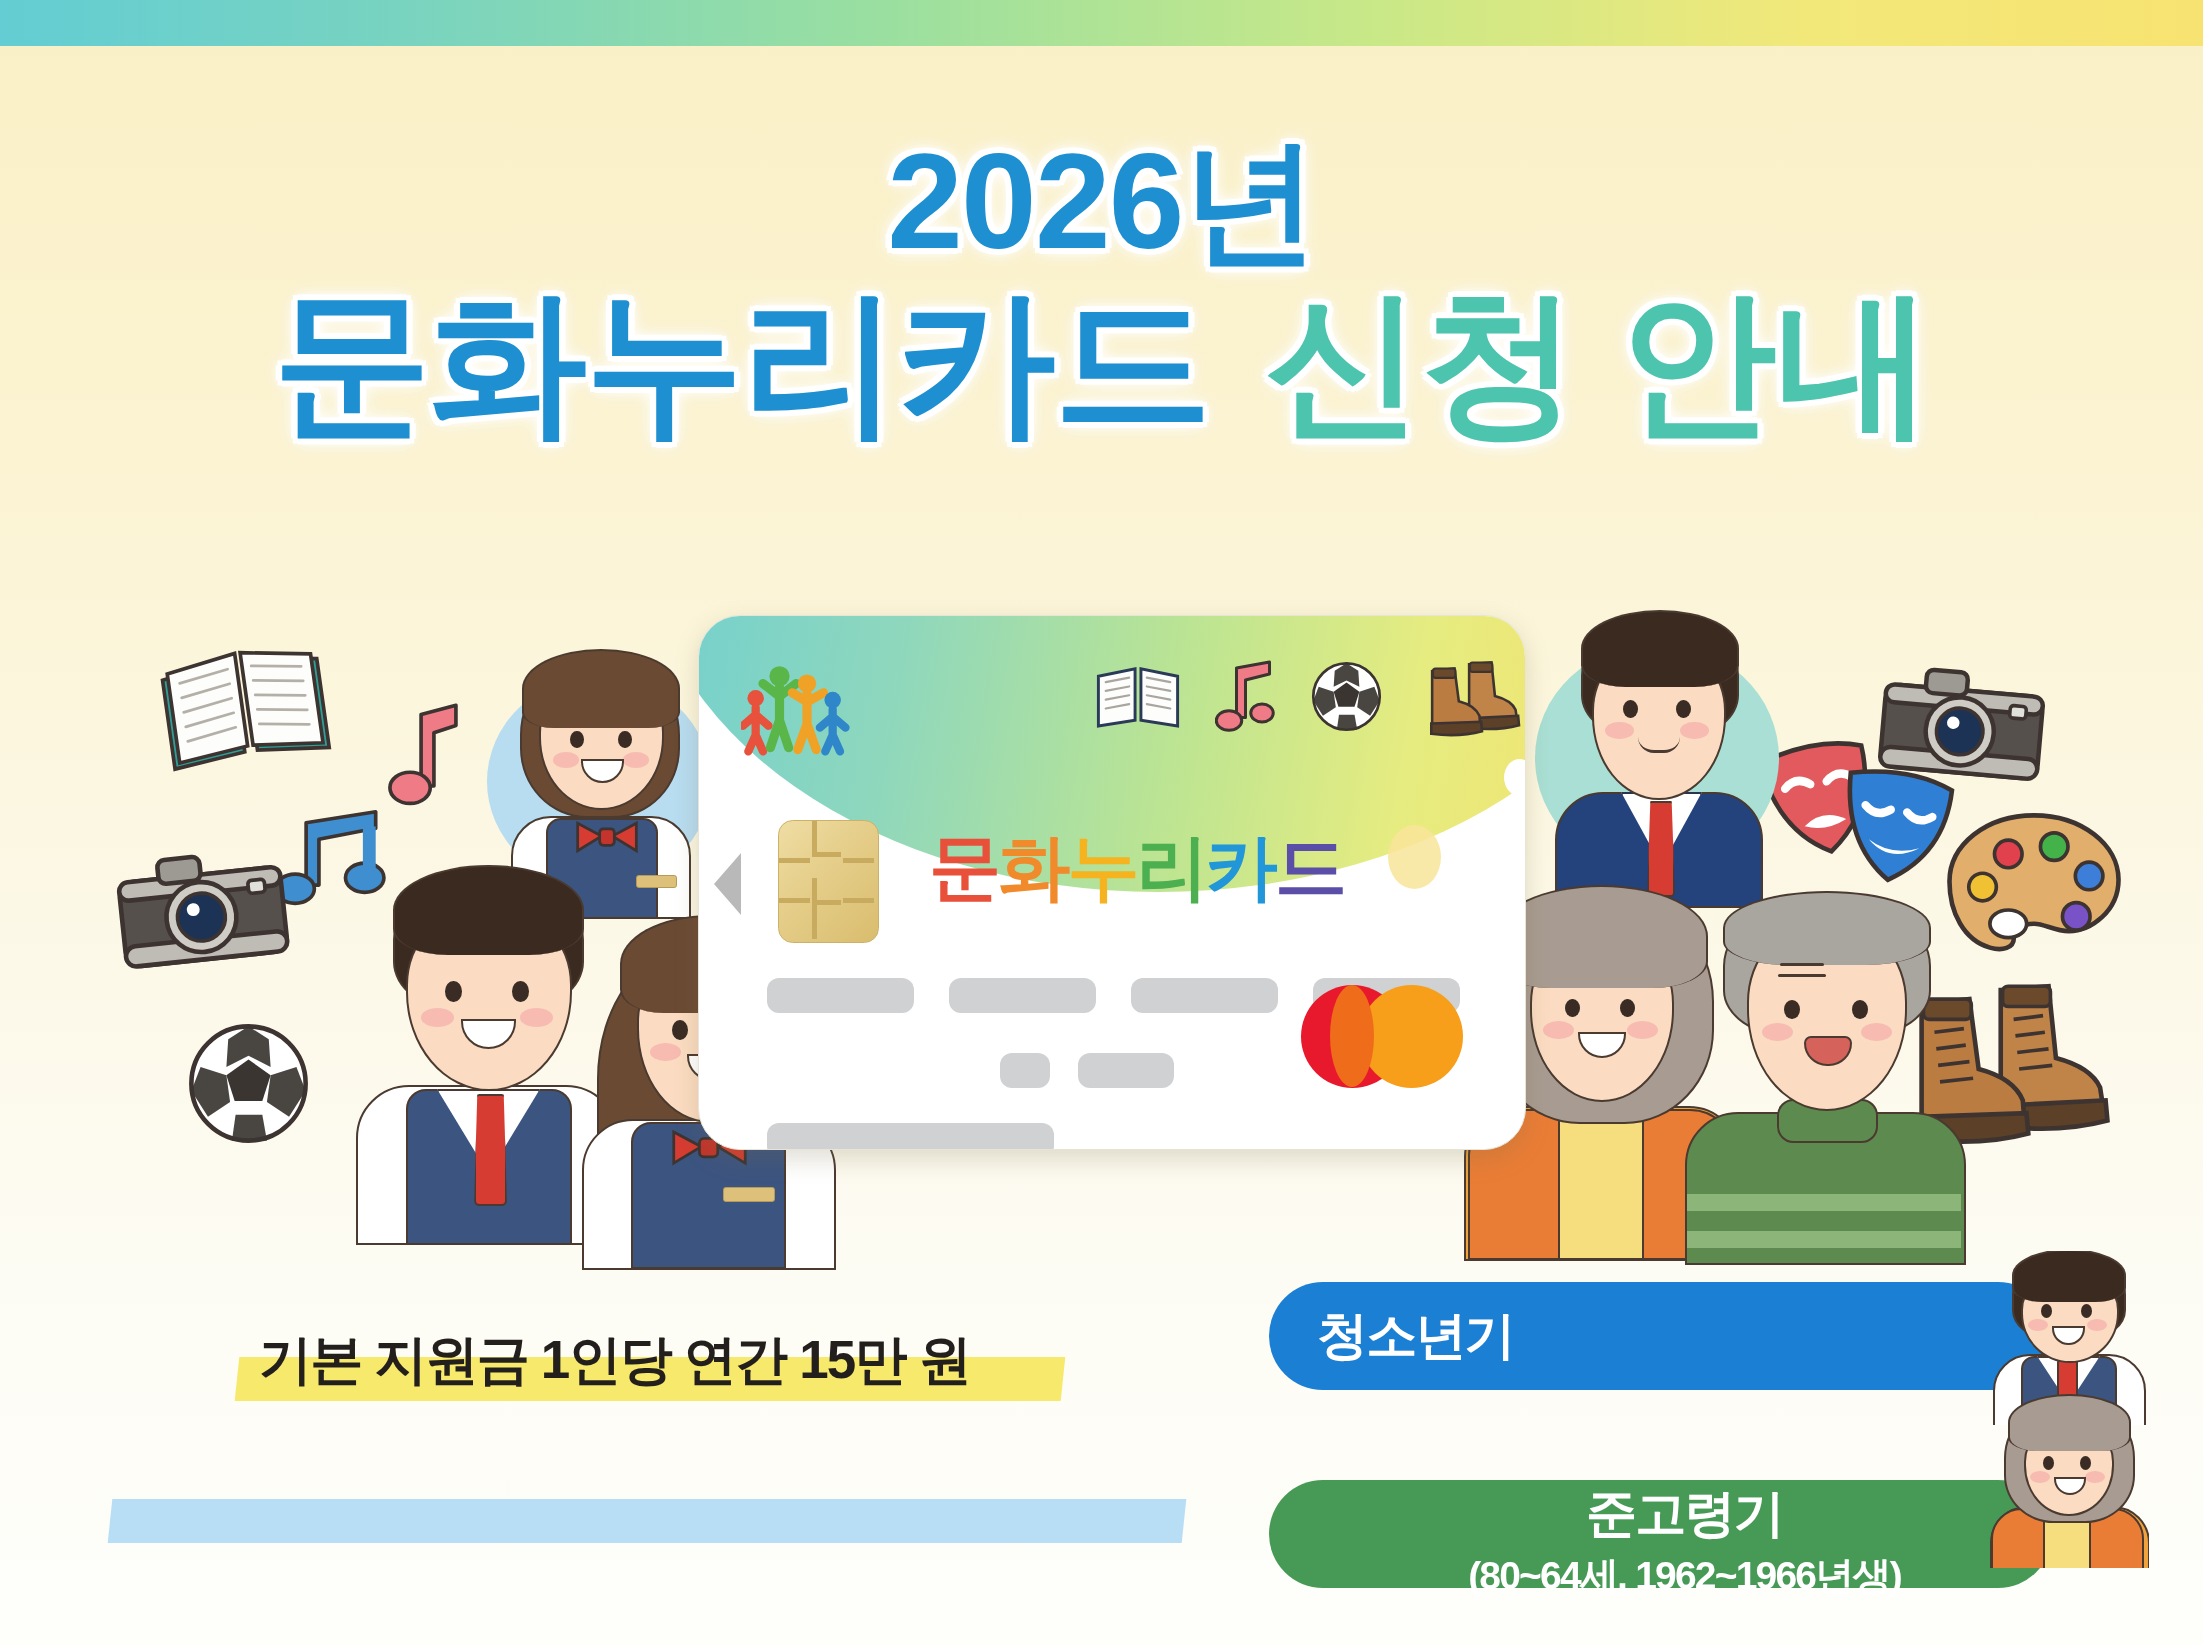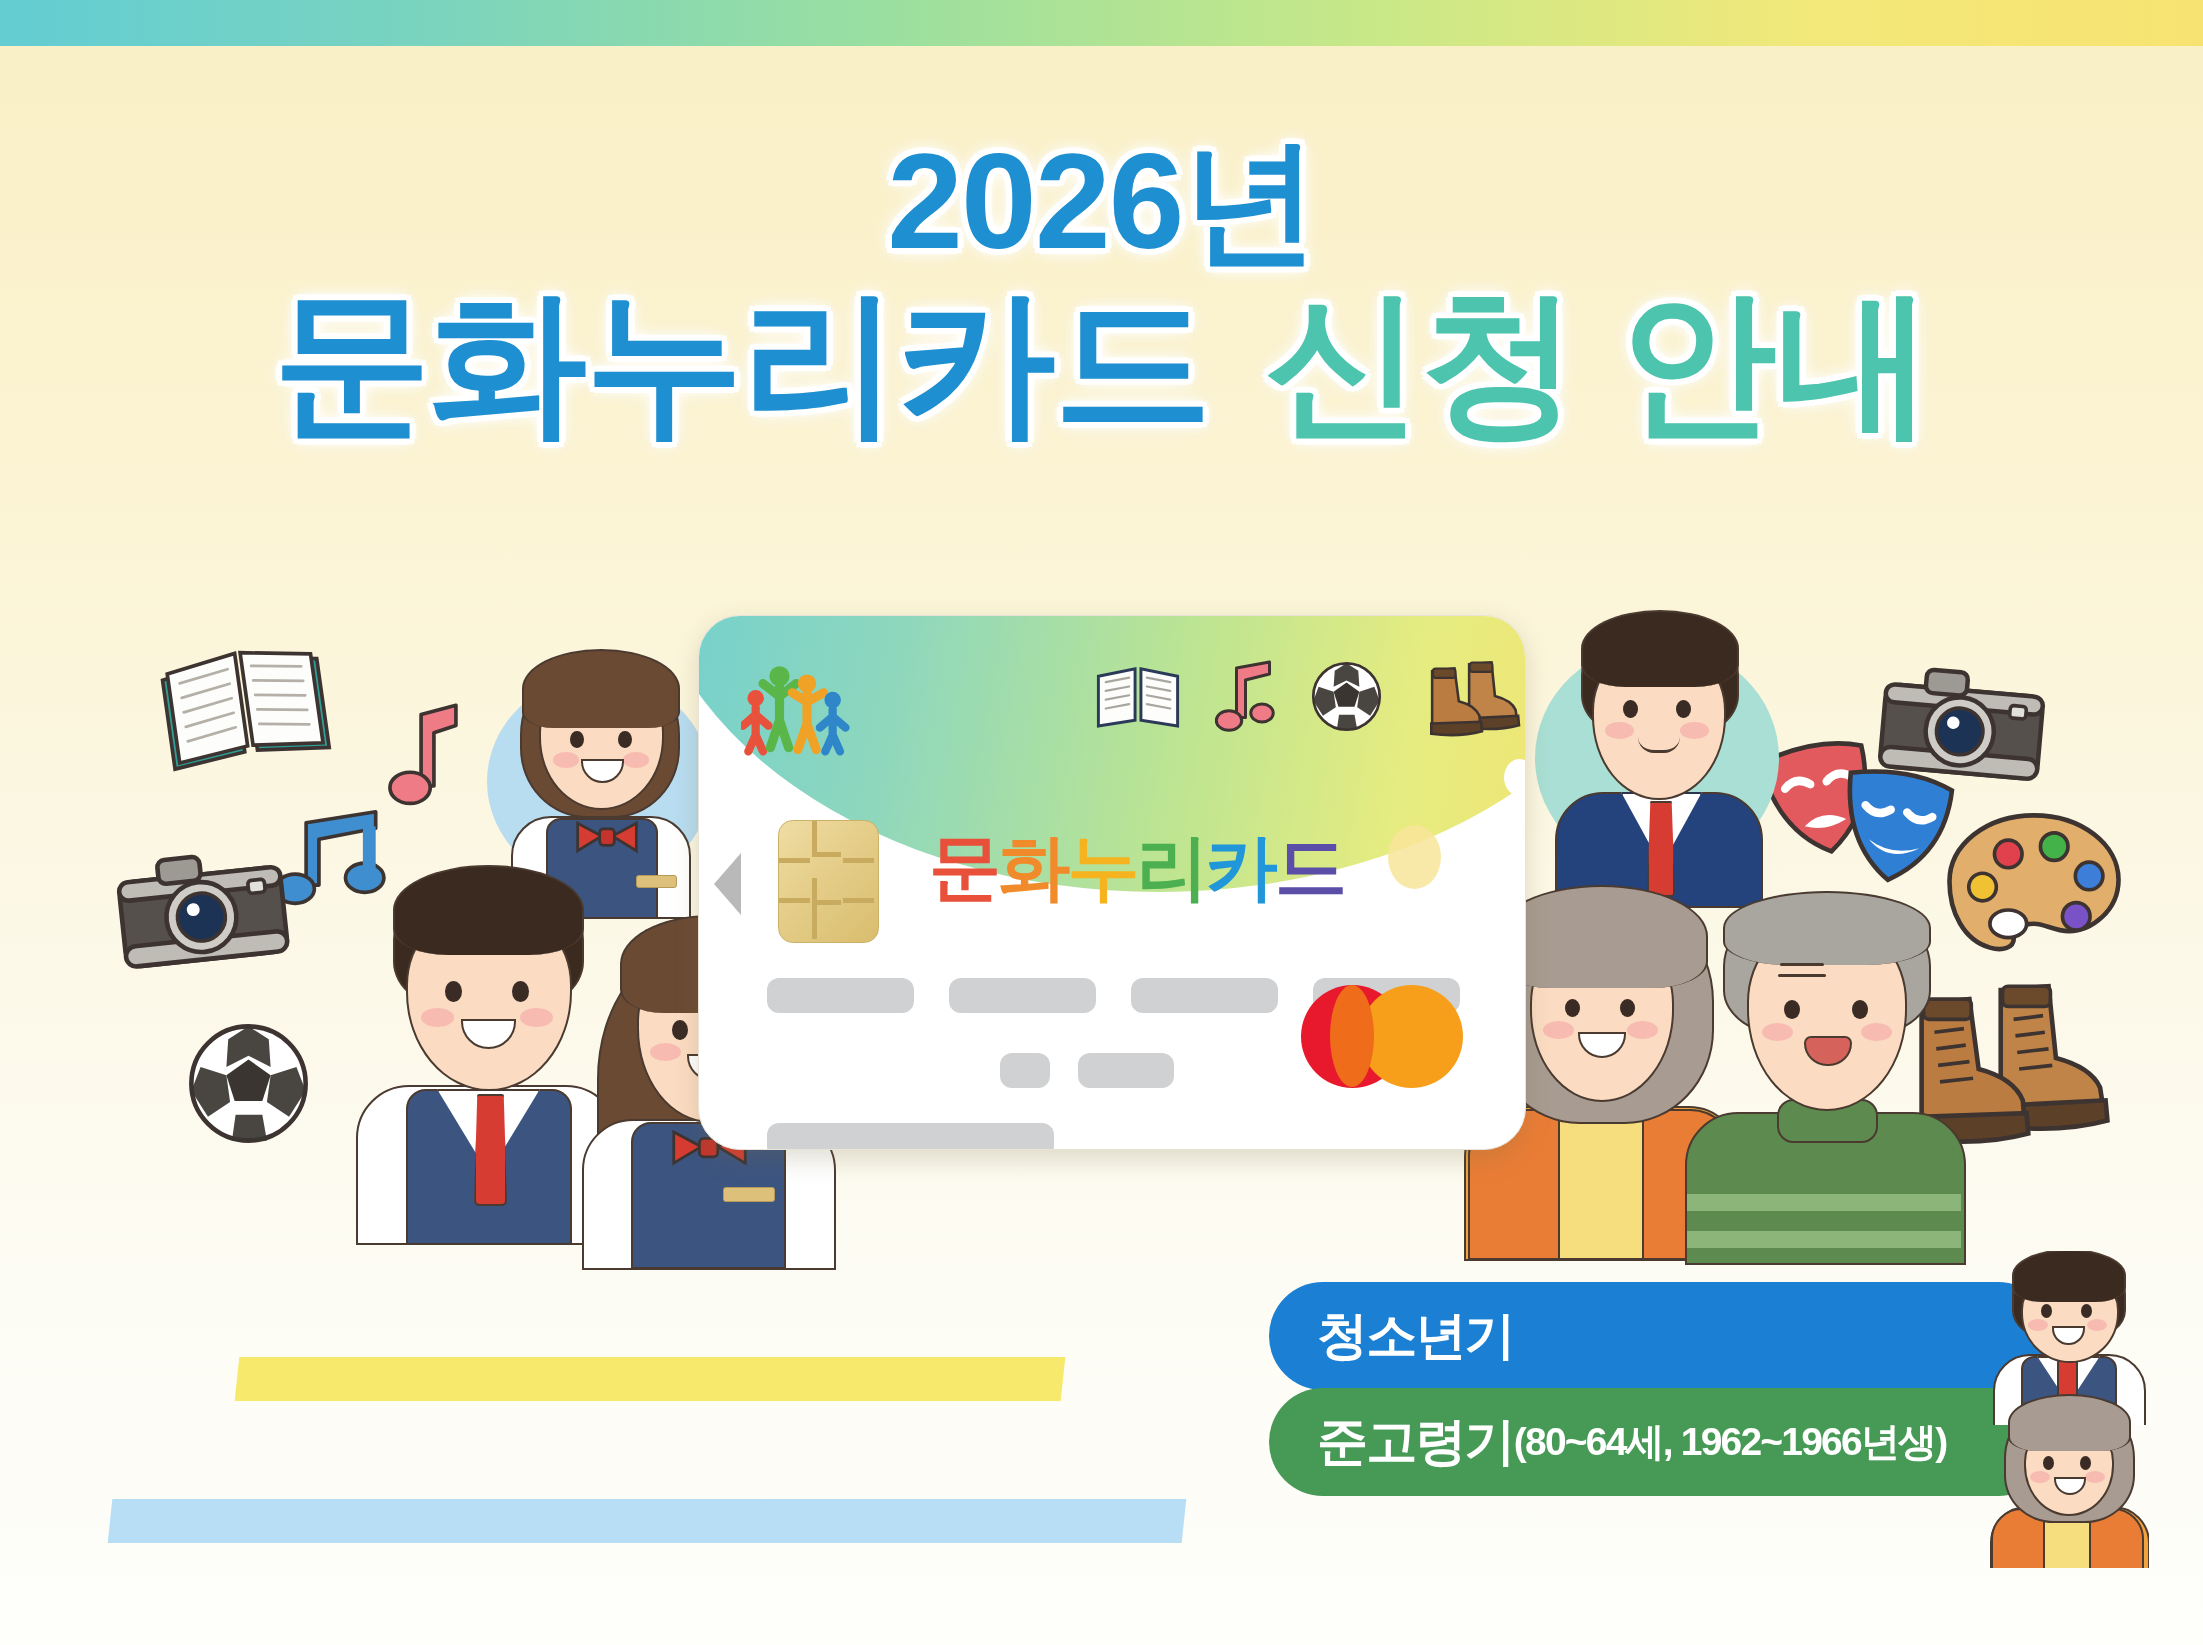--- a/index.html
+++ b/index.html
@@ -103,21 +103,21 @@
   .hl2{left:110px;top:1499px;width:1074px;height:44px;background:#b8def5;transform:skewX(-6deg);}
 
   
   .badge{
     position:absolute;height:108px;border-radius:54px;display:flex;align-items:center;
     padding-left:48px;color:#fff;font-weight:900;letter-spacing:-1.8px;white-space:nowrap;text-align:center;
   }
   .badge .big{font-size:51px;}
   .badge .small{font-size:39px;}
   .badge1{left:1269px;top:1282px;width:735px;background:#1b7fd4;}
-  .badge2{left:1269px;top:1388px;width:735px;background:#479a56;}
+  .badge2{left:1269px;top:1480px;width:735px;background:#479a56;flex-direction:column;}
   .badge-av{position:absolute;width:165px;height:174px;overflow:hidden;}
   .av1{left:1984px;top:1251px;}
   .av2{left:1984px;top:1394px;}
 </style>
 </head>
 <body>
 
 <div class="poster">
 
   <div class="topbar"></div>
@@ -448,20 +448,23 @@
     </div>
 
     <div class="mc">
       <div class="c red"></div>
         <div class="c org"></div>
         <div class="c mid"></div>
     </div>
   </div>
 
   <div class="hl hl1"></div>
+  <div class="stmt stmt1">
+    <span>기본 지원금 1인당 연간 15만 원</span>
+  </div>
 
   <div class="hl hl2"></div>
 
   <div class="badge badge1">
     <span class="big">청소년기</span>
   </div>
   <div class="badge badge2">
     <span class="big">준고령기</span>
       <span class="small">(80~64세, 1962~1966년생)</span>
   </div>

